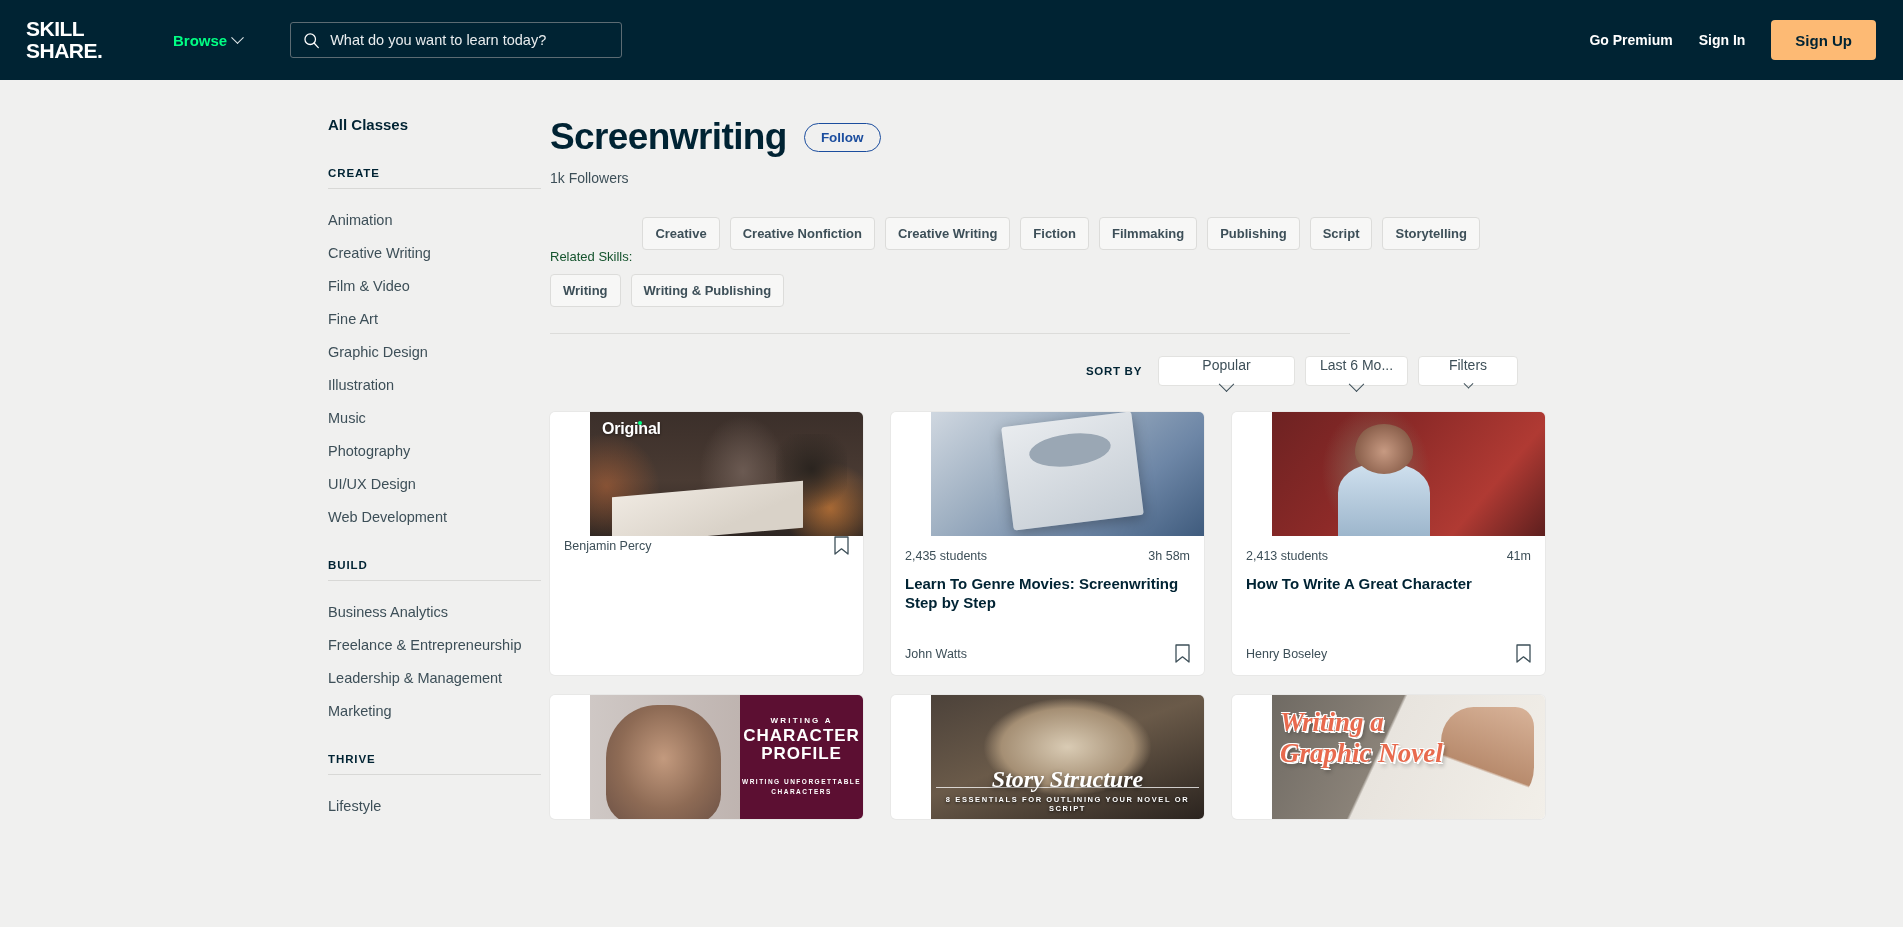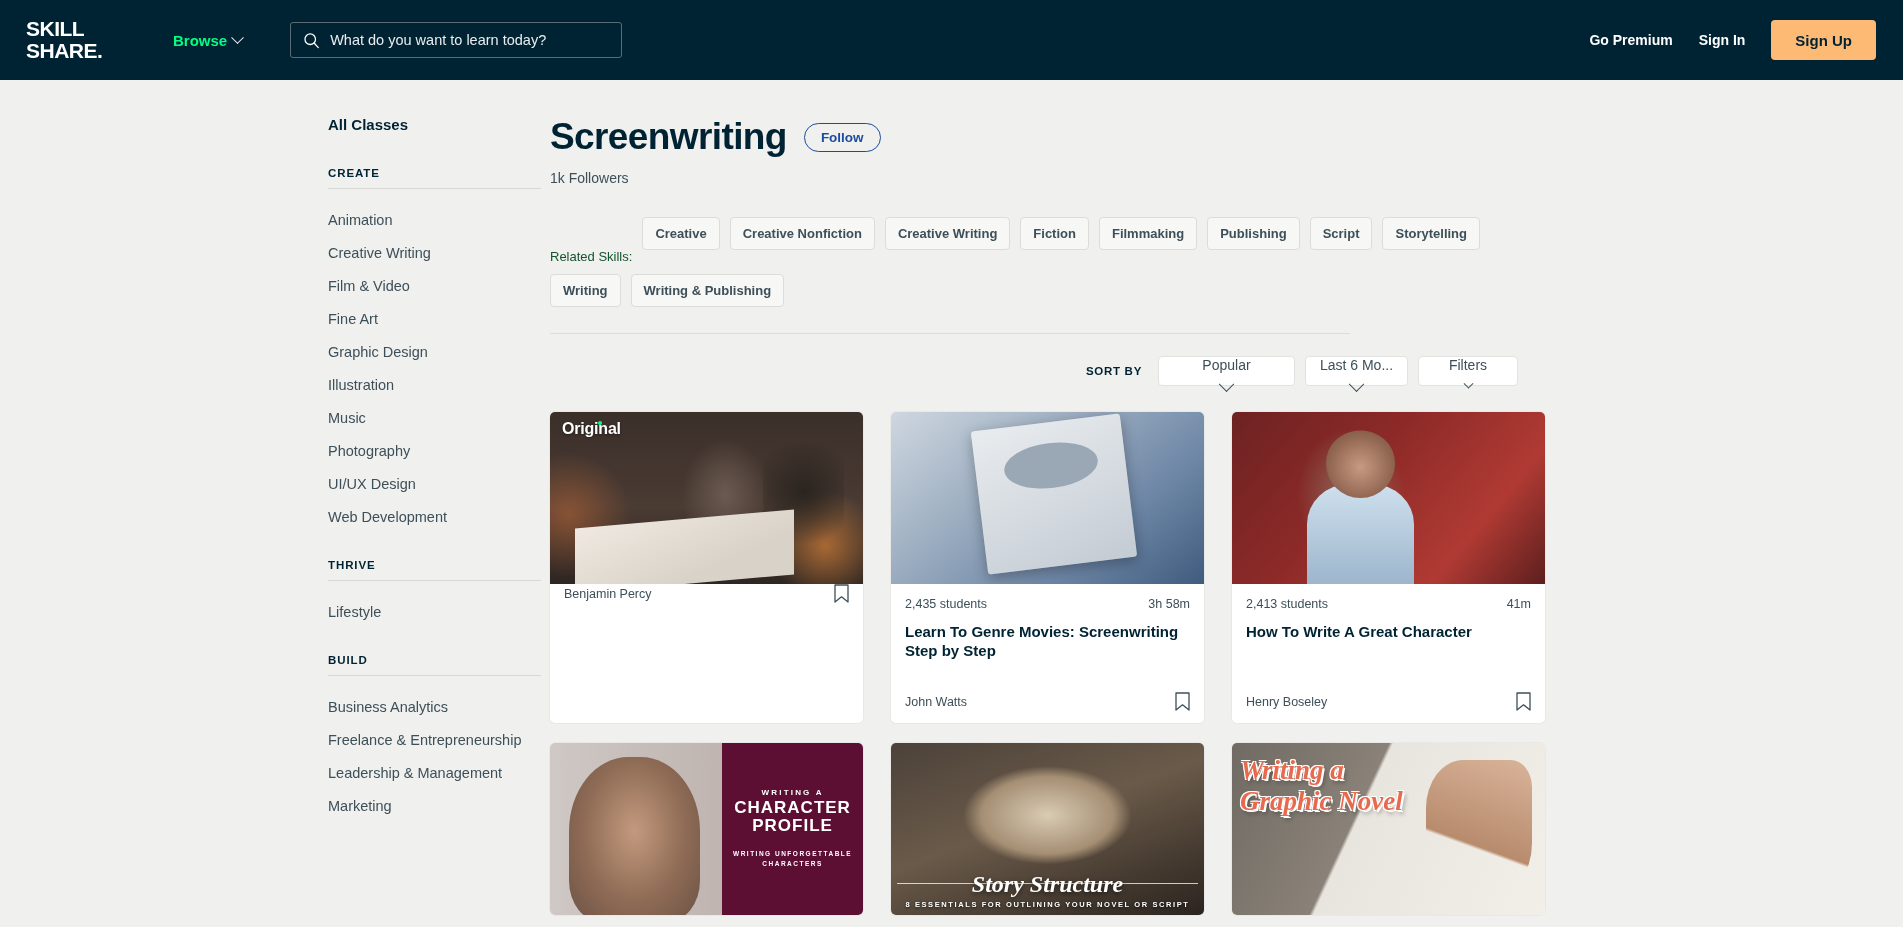--- a/index.html
+++ b/index.html
@@ -259,25 +259,26 @@
     gap: 20px 28px;
   }
   .card {
     background: #ffffff;
     border-radius: 5px;
     overflow: hidden;
     cursor: pointer;
     box-shadow: 0 0 0 1px rgba(0,0,0,0.03);
   }
   .card-thumb {
-    height: 172px;
+    height: 124px;
     position: relative;
     background-size: cover;
     background-position: center;
     overflow: hidden;
+    margin-left: 40px;
   }
   .orig-badge {
     position: absolute;
     top: 8px; left: 12px;
     color: #ffffff;
     font-size: 16px;
     font-weight: 700;
     letter-spacing: -0.2px;
     text-shadow: 0 1px 3px rgba(0,0,0,.45);
   }
@@ -424,30 +425,30 @@
       <div class="nav-item">Fine Art</div>
       <div class="nav-item">Graphic Design</div>
       <div class="nav-item">Illustration</div>
       <div class="nav-item">Music</div>
       <div class="nav-item">Photography</div>
       <div class="nav-item">UI/UX Design</div>
       <div class="nav-item">Web Development</div>
     </div>
 
     <div class="nav-group" style="margin-top:26px;">
-      <div class="nav-group-title">THRIVE</div>
-      <div class="nav-item">Lifestyle</div>
-    </div>
-
-    <div class="nav-group" style="margin-top:26px;">
       <div class="nav-group-title">BUILD</div>
       <div class="nav-item">Business Analytics</div>
       <div class="nav-item">Freelance &amp; Entrepreneurship</div>
       <div class="nav-item">Leadership &amp; Management</div>
       <div class="nav-item">Marketing</div>
+    </div>
+
+    <div class="nav-group" style="margin-top:26px;">
+      <div class="nav-group-title">THRIVE</div>
+      <div class="nav-item">Lifestyle</div>
     </div>
   </nav>
 
   <main class="main">
 
     <div class="title-row">
       <h1 class="page-title">Screenwriting</h1>
       <button class="follow-btn">Follow</button>
     </div>
 

